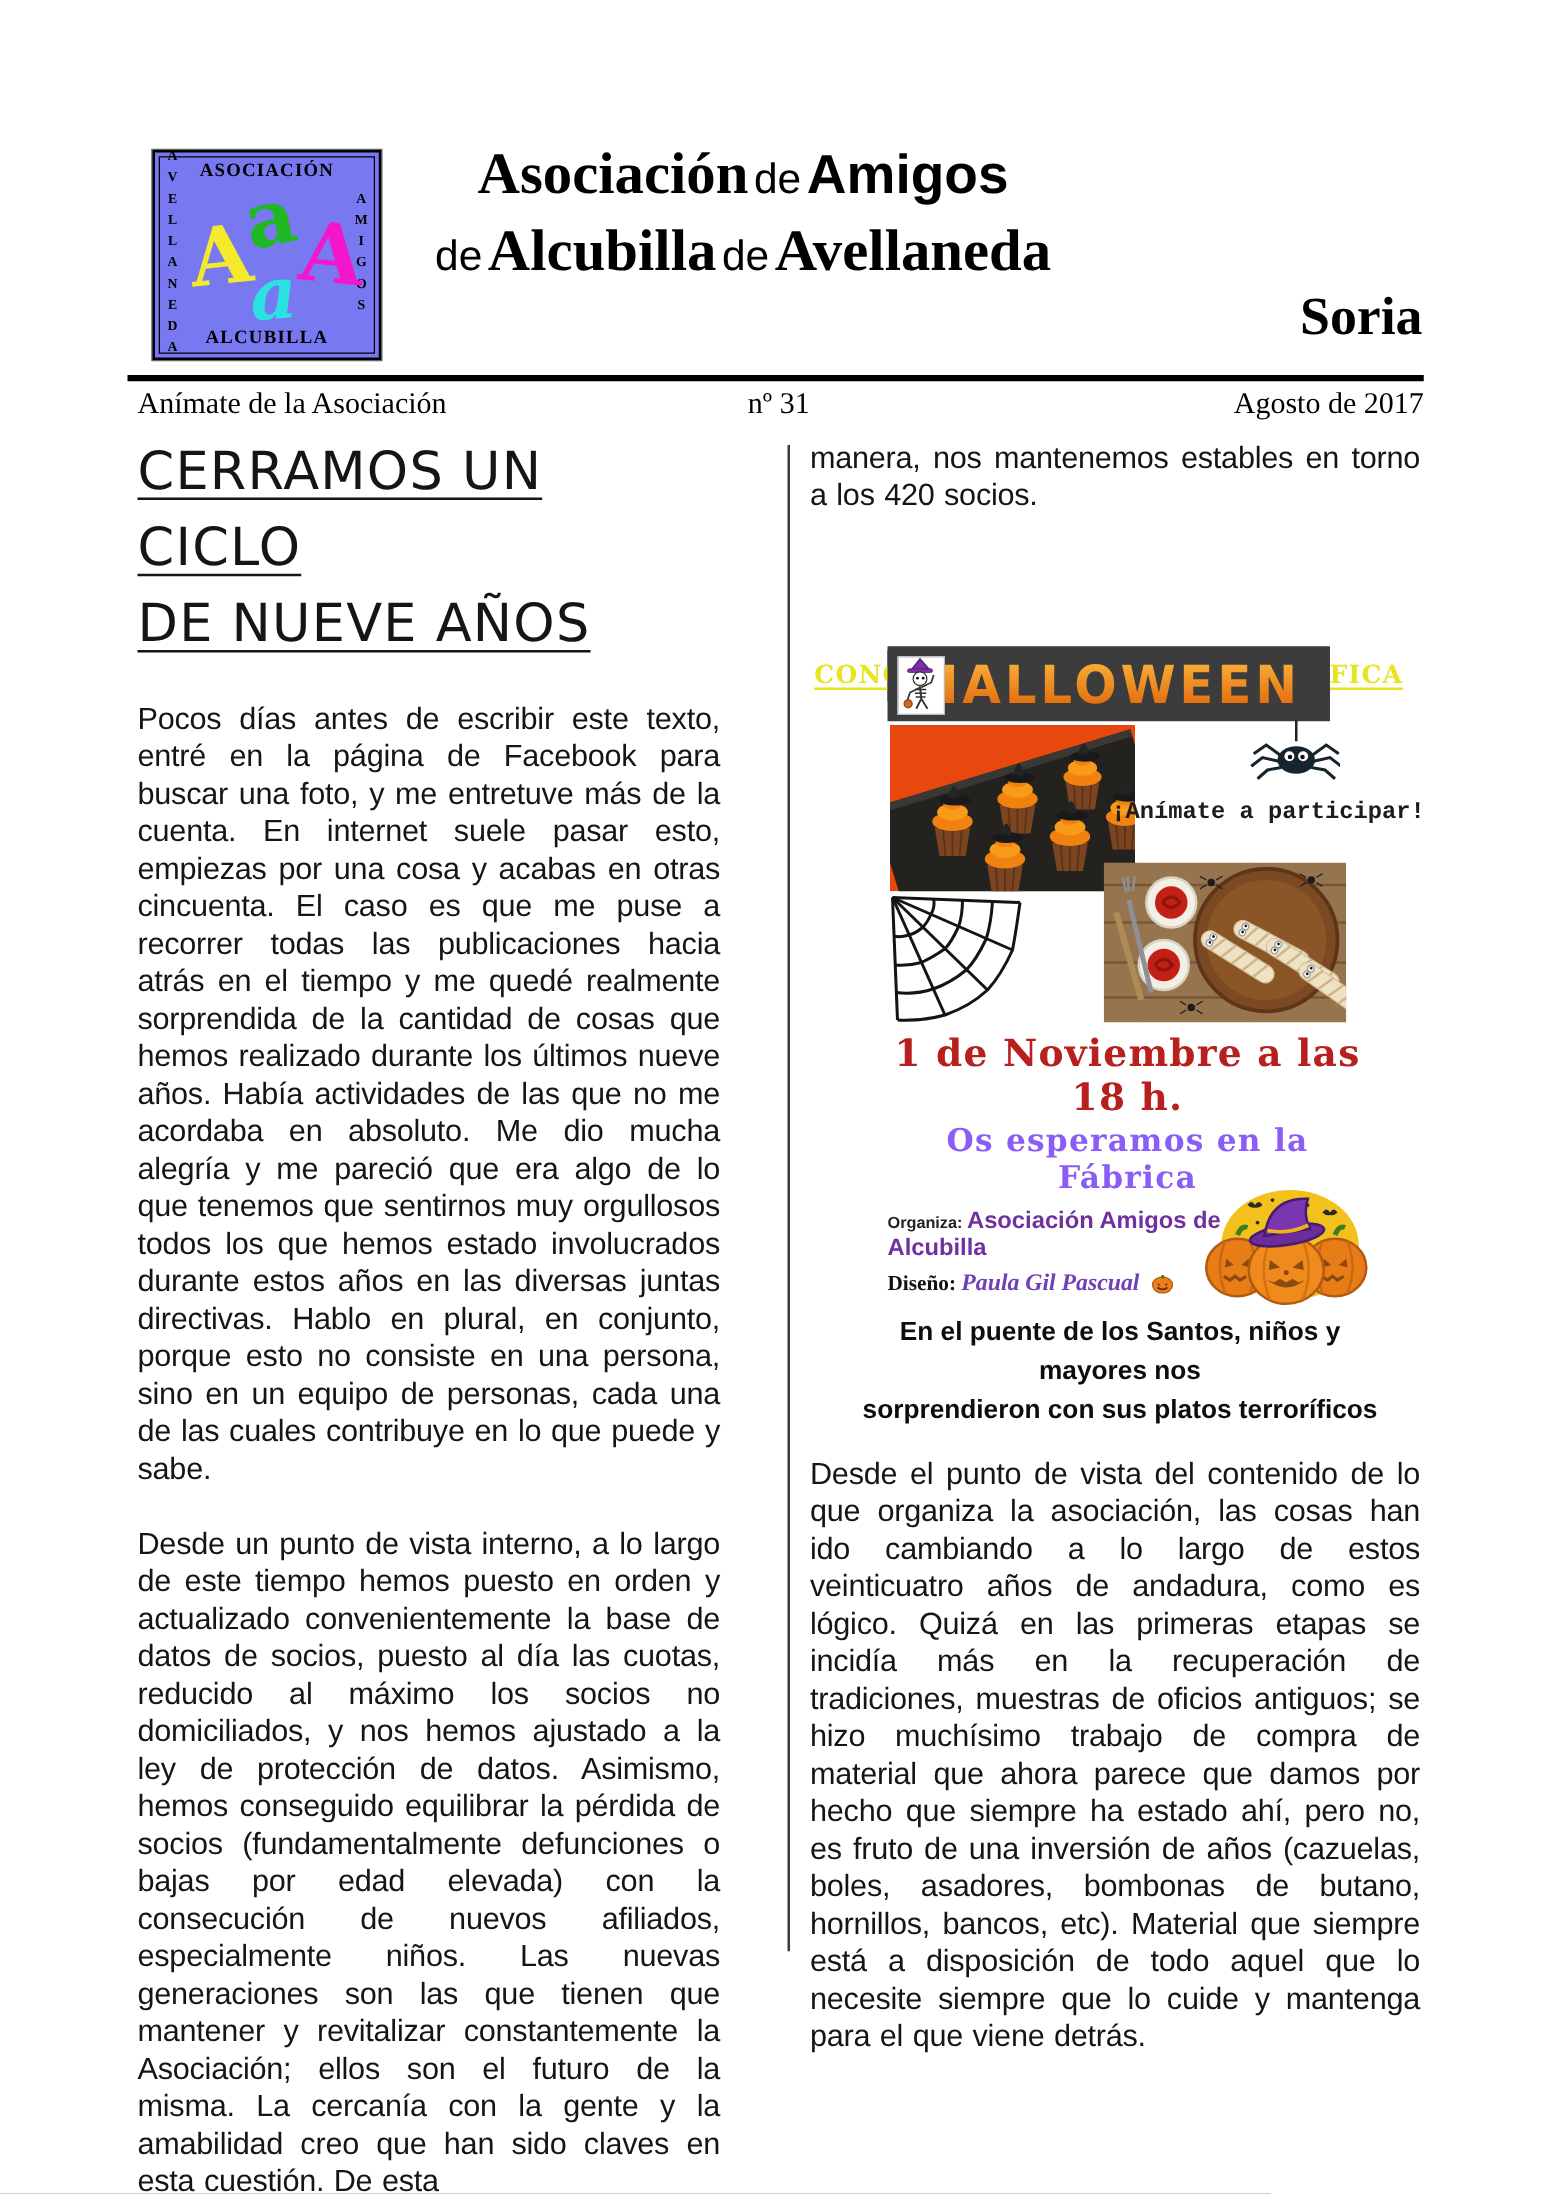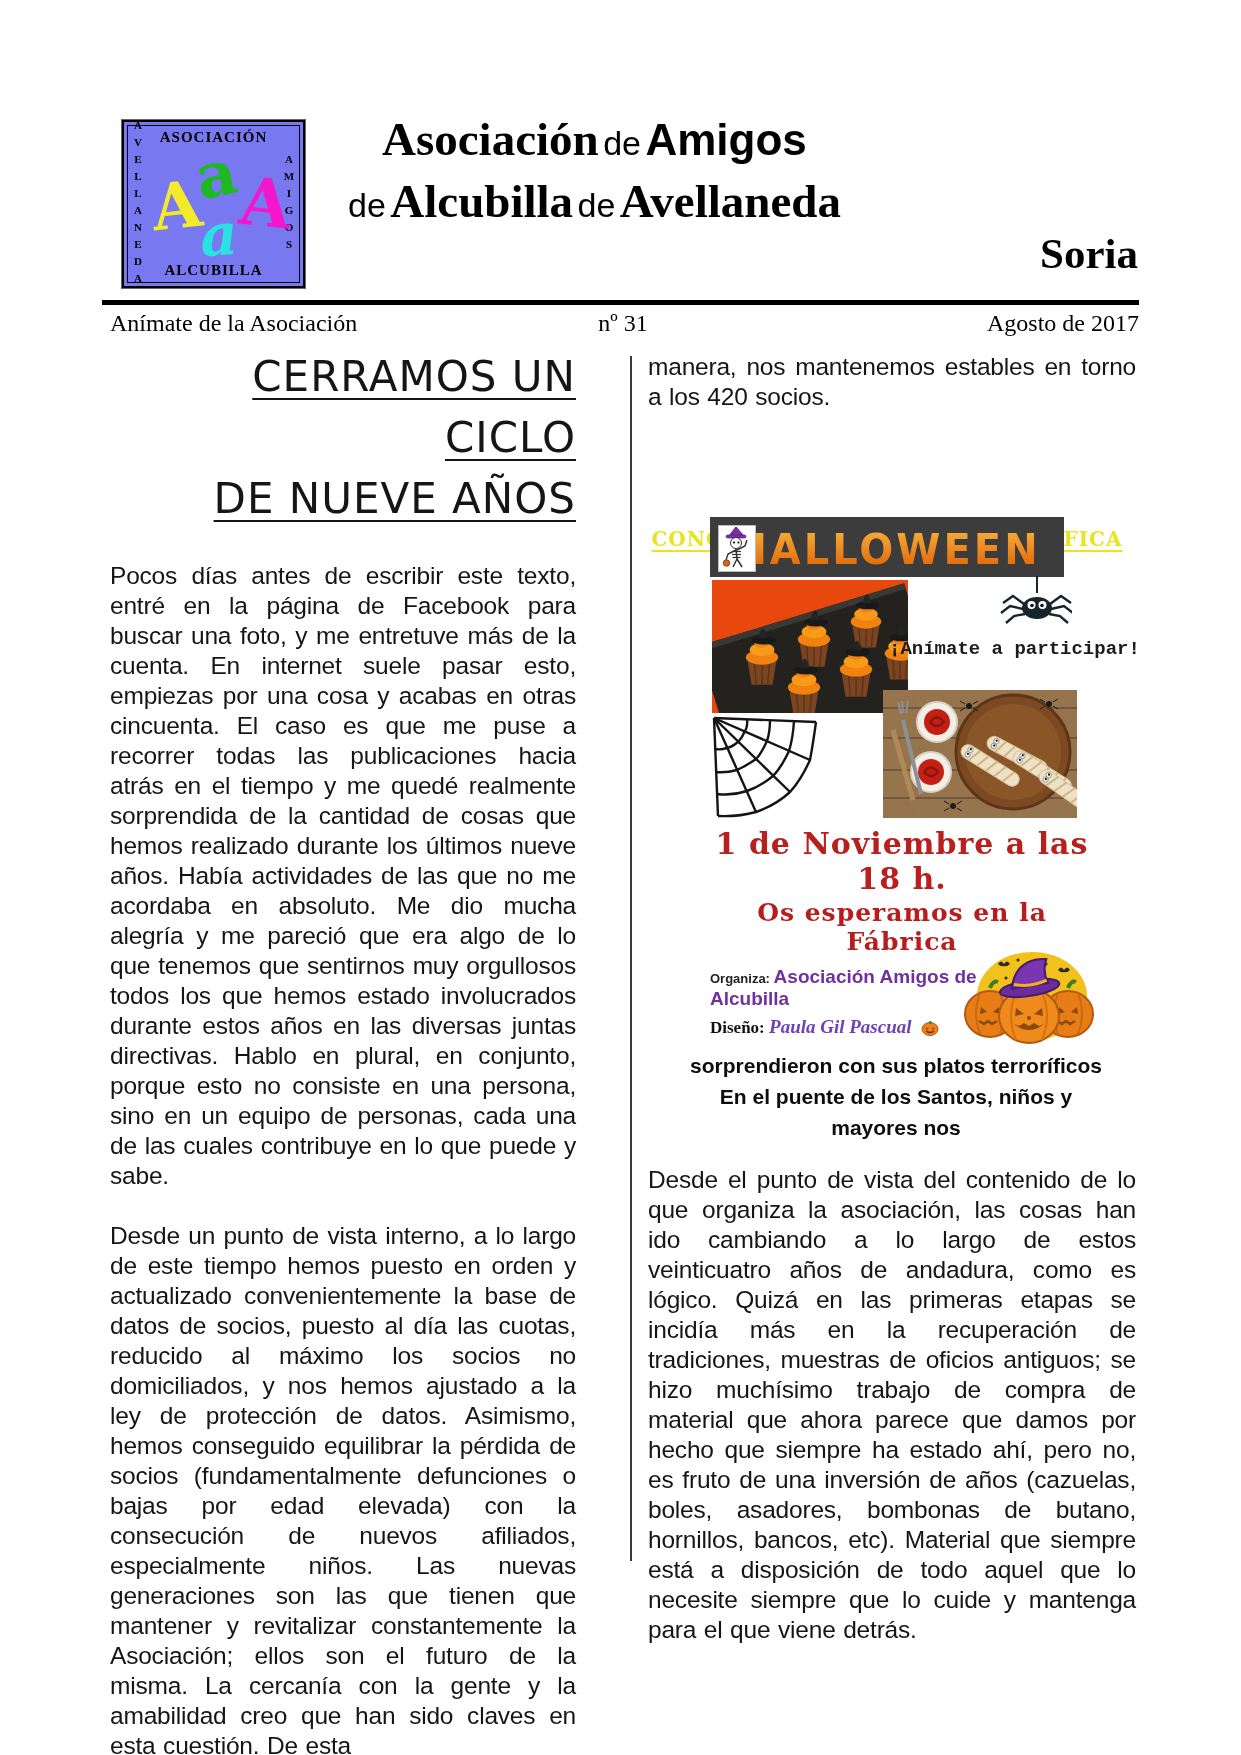--- a/index.html
+++ b/index.html
@@ -48,21 +48,21 @@
     font-family:"Liberation Serif", serif; font-size:24px; color:#000; }
   .mh-left  { position:absolute; left:3px; top:0; }
   .mh-center{ position:absolute; left:0; right:0; text-align:center; top:0; }
   .mh-right { position:absolute; right:0; top:0; }
 
   
   .col-divider { position:absolute; left:630px; top:356px; width:2px; height:1205px; background:#3a3a3a; }
 
   .left-col { position:absolute; left:110px; top:340px; width:466px; }
   .headline {
-    text-align:right; font-family:"DejaVu Sans", sans-serif; font-weight:400;
+    text-align:left; font-family:"DejaVu Sans", sans-serif; font-weight:400;
     font-size:42px; line-height:61px; color:#151515; letter-spacing:1px;
     text-decoration:underline; text-decoration-thickness:2px; text-underline-offset:7px;
     margin-top:6px;
   }
   .body-p {
     text-align:justify; font-size:24.5px; line-height:30px; color:#151515;
     letter-spacing:-0.2px; word-spacing:1px;
   }
   .left-col .p1 { margin-top:32px; }
   .left-col .p2 { margin-top:30px; }
@@ -392,21 +392,21 @@
               <path d="M4 2 L8 100"></path>
             <path d="M37 3 Q38 10 35 15 Q32 22 28 26 Q22 31 17 32 Q11 34 5 33"></path>
             <path d="M60 4 Q60 16 57 25 Q51 38 46 43 Q36 50 27 54 Q16 57 6 56"></path>
             <path d="M84 5 Q83 22 79 35 Q71 52 63 60 Q51 70 37 75 Q22 80 7 78"></path>
             <path d="M106 6 Q103 28 100 44 Q91 64 80 76 Q66 89 46 96 Q28 101 8 100"></path>
           </g>
         </svg>
       </div>
 
       <div class="poster-date" style="color: rgb(183, 32, 29);">1 de Noviembre a las 18 h.</div>
-      <div class="poster-place" style="color: #b91c1c;">Os esperamos en la Fábrica</div>
+      <div class="poster-place" style="color: #8b5cf6;">Os esperamos en la Fábrica</div>
 
       <div class="org-block">
         <div class="org-line1">
           <span>Organiza:</span>
           <span class="org-value" style="color: rgb(112, 48, 160);">Asociación Amigos de Alcubilla</span>
         </div>
         <div class="org-line2">
           <span>Diseño:</span>
           <span class="org-value" style="color: rgb(112, 64, 184);">Paula Gil Pascual</span>
           <span class="pumpkin-mini">
@@ -460,20 +460,20 @@
           <g transform="rotate(-9 75 40)">
             <ellipse cx="75" cy="44" rx="30" ry="8" fill="#6b2d9e" stroke="#461d6b" stroke-width="2"></ellipse>
             <path d="M57 42 Q66 12 96 18 Q90 30 94 42 Z" fill="#7a36b0" stroke="#461d6b" stroke-width="2"></path>
             <path d="M60 38 q16 6 33 1" fill="none" stroke="#f2b01c" stroke-width="3"></path>
           </g>
         </svg>
       </div>
     </div>
 
     <div class="caption">
+      <div>En el puente de los Santos, niños y mayores nos</div>
       <div>sorprendieron con sus platos terroríficos</div>
-      <div>En el puente de los Santos, niños y mayores nos</div>
     </div>
 
     <p class="body-p body2">Desde el punto de vista del contenido de lo que organiza la asociación, las cosas han ido cambiando a lo largo de estos veinticuatro años de andadura, como es lógico. Quizá en las primeras etapas se incidía más en la recuperación de tradiciones, muestras de oficios antiguos; se hizo muchísimo trabajo de compra de material que ahora parece que damos por hecho que siempre ha estado ahí, pero no, es fruto de una inversión de años (cazuelas, boles, asadores, bombonas de butano, hornillos, bancos, etc). Material que siempre está a disposición de todo aquel que lo necesite siempre que lo cuide y mantenga para el que viene detrás.</p>
   </div>
 
 </div>
 
 </body></html>

